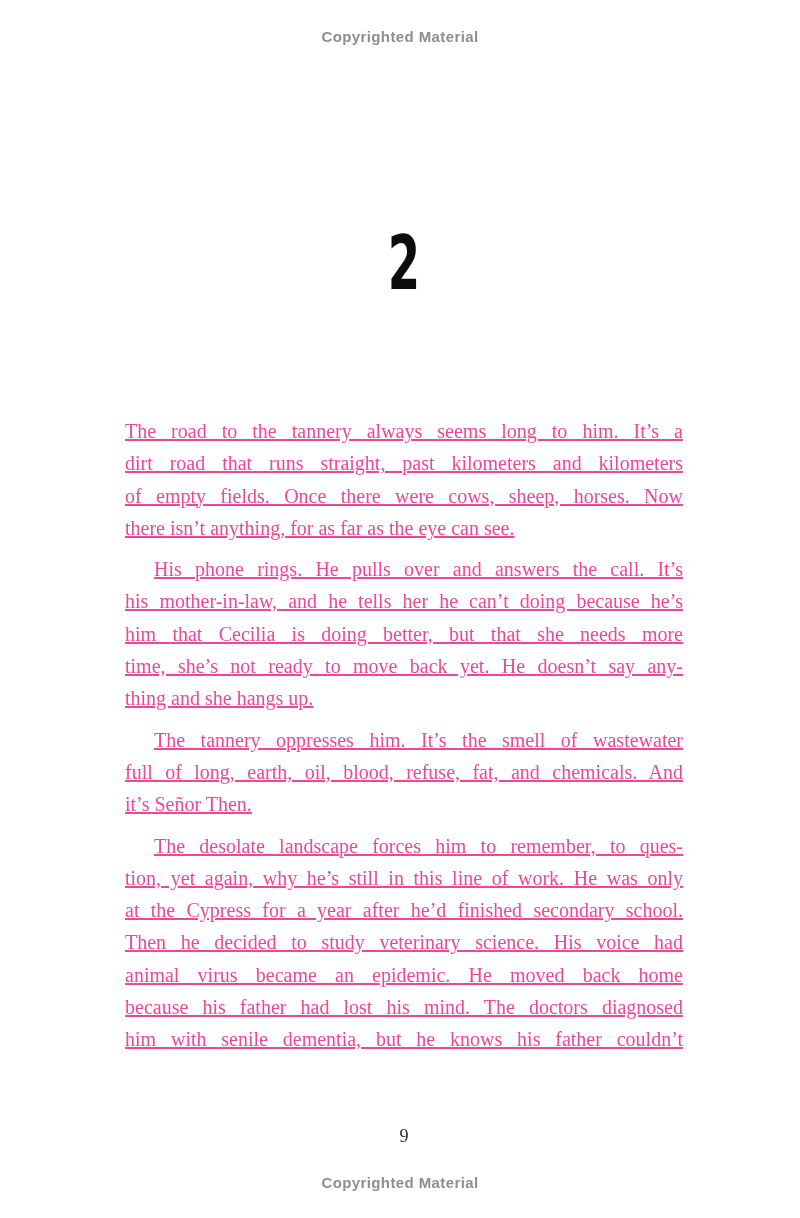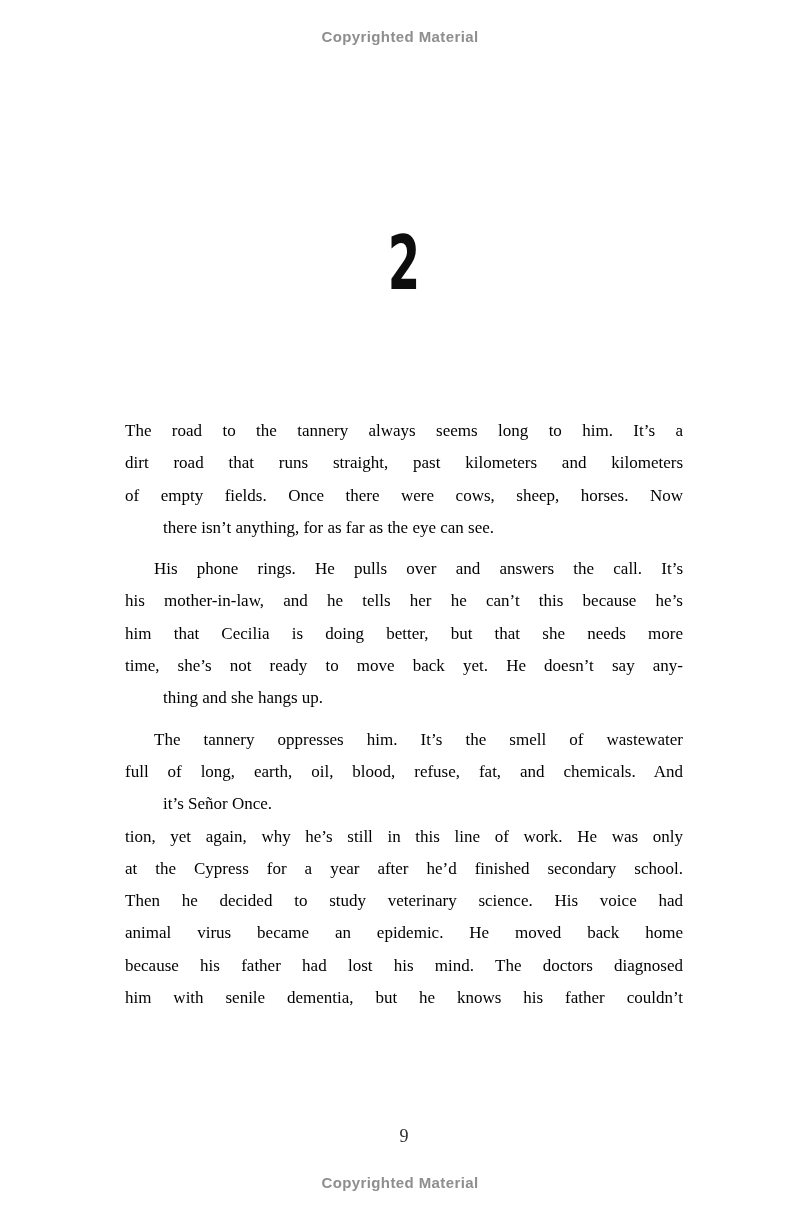--- a/index.html
+++ b/index.html
@@ -40,31 +40,31 @@
     line-height: 1;
     color: #0d0d0d;
     transform: scaleX(0.62);
     transform-origin: 50% 50%;
   }
   .body-text {
     position: absolute;
     top: 415px;
     left: 125px;
     width: 558px;
-    font-size: 17px;
+    font-size: 20px;
     line-height: 32.3px;
-    color: #000000;
+    color: #ec4899;
+    text-decoration: underline;
   }
   .line {
     text-align: justify;
     text-align-last: justify;
   }
   .line.para-end {
     text-align-last: left;
-    margin-left: 38px;
   }
   .line.indent {
     text-indent: 29px;
     margin-top: 9px;
   }
   .folio {
     position: absolute;
     top: 1126px;
     left: 125px;
     width: 558px;
@@ -80,27 +80,28 @@
   <div class="notice notice-top">Copyrighted Material</div>
 
   <div class="chapter-number">2</div>
 
   <div class="body-text">
       <div class="line">The road to the tannery always seems long to him. It’s a</div>
       <div class="line">dirt road that runs straight, past kilometers and kilometers</div>
       <div class="line">of empty fields. Once there were cows, sheep, horses. Now</div>
       <div class="line para-end">there isn’t anything, for as far as the eye can see.</div>
       <div class="line indent">His phone rings. He pulls over and answers the call. It’s</div>
-      <div class="line">his mother-in-law, and he tells her he can’t this because he’s</div>
+      <div class="line">his mother-in-law, and he tells her he can’t doing because he’s</div>
       <div class="line">him that Cecilia is doing better, but that she needs more</div>
       <div class="line">time, she’s not ready to move back yet. He doesn’t say any-</div>
       <div class="line para-end">thing and she hangs up.</div>
       <div class="line indent">The tannery oppresses him. It’s the smell of wastewater</div>
       <div class="line">full of long, earth, oil, blood, refuse, fat, and chemicals. And</div>
-      <div class="line para-end">it’s Señor Once.</div>
+      <div class="line para-end">it’s Señor Then.</div>
+      <div class="line indent">The desolate landscape forces him to remember, to ques-</div>
       <div class="line">tion, yet again, why he’s still in this line of work. He was only</div>
       <div class="line">at the Cypress for a year after he’d finished secondary school.</div>
       <div class="line">Then he decided to study veterinary science. His voice had</div>
       <div class="line">animal virus became an epidemic. He moved back home</div>
       <div class="line">because his father had lost his mind. The doctors diagnosed</div>
       <div class="line">him with senile dementia, but he knows his father couldn’t</div>
     </div>
 
   <div class="folio">9</div>
 

